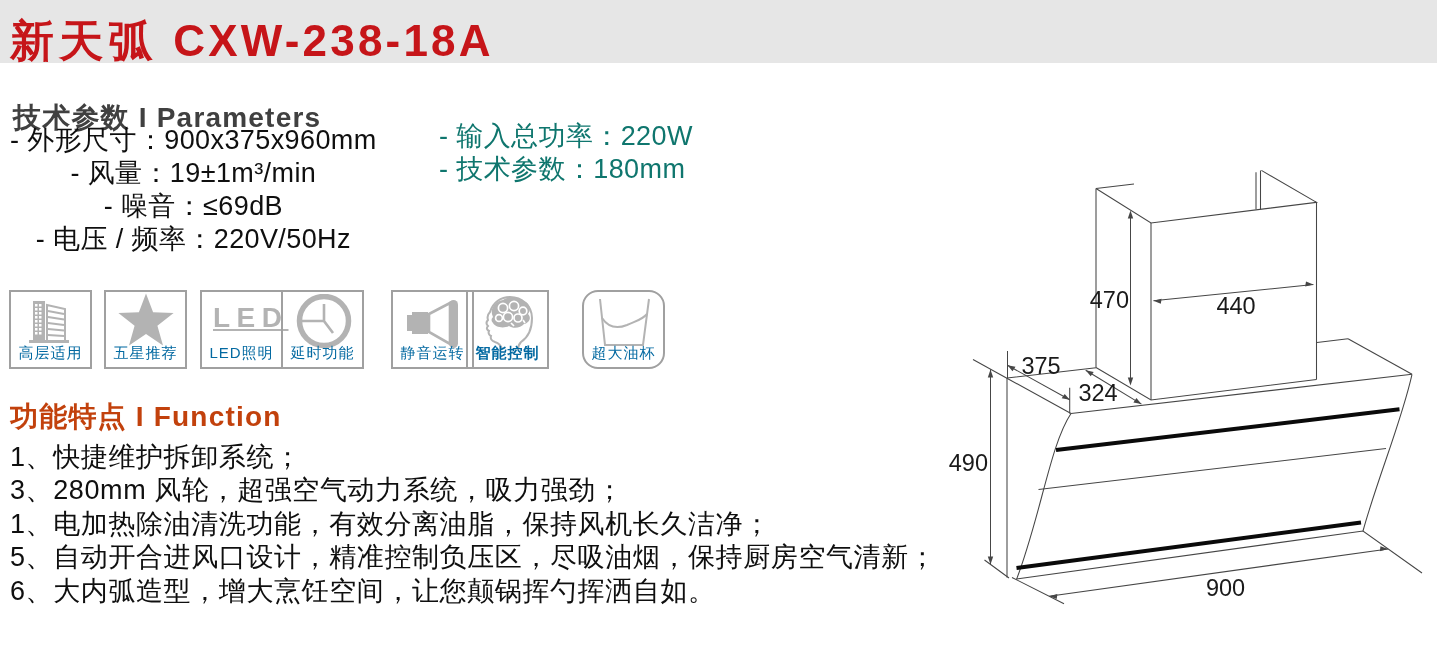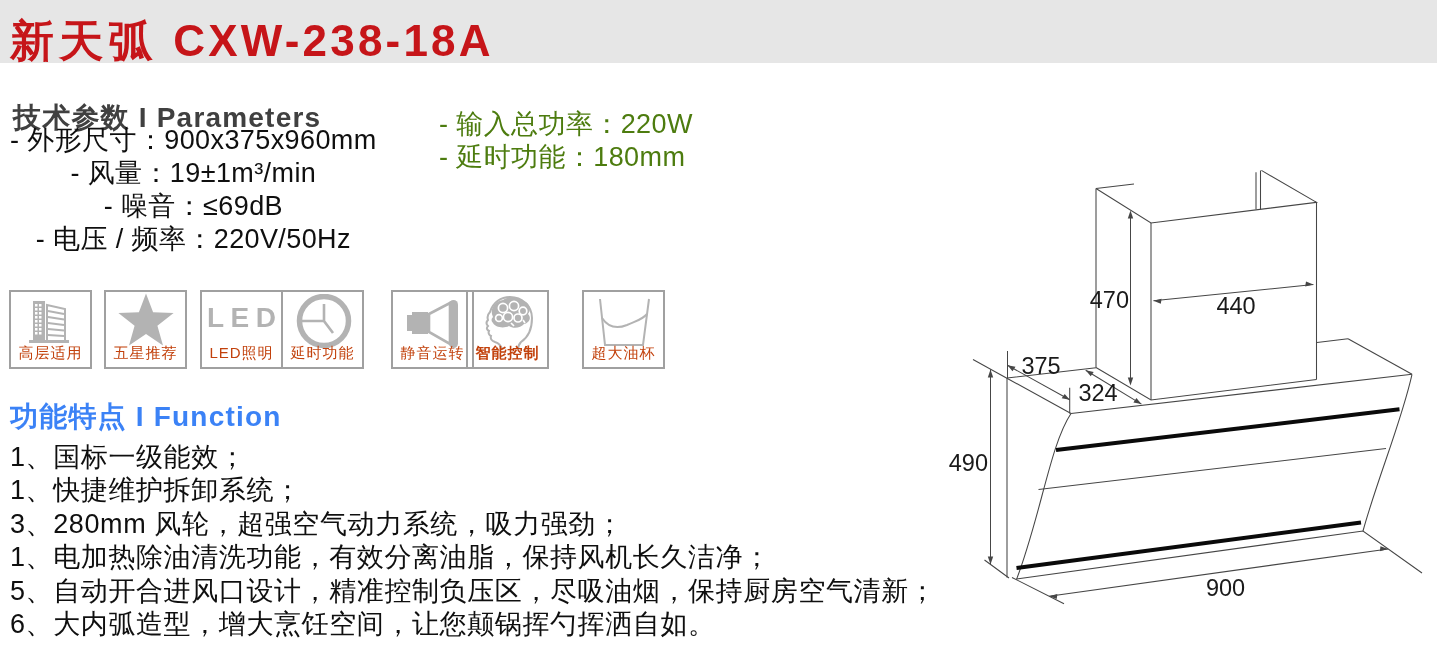--- a/index.html
+++ b/index.html
@@ -15,28 +15,28 @@
 
 <div class="abs" style="left:13px;top:76px;font-size:28px;font-weight:bold;color:#404040;letter-spacing:1.2px;margin-top:23px;">技术参数 I Parameters</div>
 
 <div class="abs" style="left:10px;top:124px;font-size:27px;color:#0f0f0f;line-height:33px;letter-spacing:0.4px;white-space:nowrap;text-align:center;">
 <div>- 外形尺寸：900x375x960mm</div>
 <div>- 风量：19±1m³/min</div>
 <div>- 噪音：≤69dB</div>
 <div>- 电压 / 频率：220V/50Hz</div>
 </div>
 
-<div class="abs" style="left:439px;top:108px;font-size:27px;color:#4d7c0f;line-height:33px;letter-spacing:0.4px;white-space:nowrap;">
+<div class="abs" style="left:439px;top:120px;font-size:27px;color:#0f766e;line-height:33px;letter-spacing:0.4px;white-space:nowrap;">
 <div>- 输入总功率：220W</div>
-<div>- 延时功能：180mm</div>
+<div>- 技术参数：180mm</div>
 </div>
 
 <style>
  .ibox{position:absolute;top:290px;width:79px;height:75px;border:2px solid #a0a0a0;}
- .ilab{position:absolute;left:0;right:0;bottom:4px;text-align:center;font-size:15px;color:#c2410c;letter-spacing:1px;}
+ .ilab{position:absolute;left:0;right:0;bottom:4px;text-align:center;font-size:15px;color:#0369a1;letter-spacing:1px;}
  .iico{position:absolute;left:0;right:0;top:5px;height:48px;text-align:center;}
 </style>
 
 <div class="ibox" style="left:9px;">
   <div class="iico"><svg width="60" height="50" viewBox="0 0 60 50">
     <g fill="#b3b3b3">
       <rect x="12" y="4" width="12" height="40"></rect>
       <g fill="#ffffff">
             <rect x="14" y="7" width="2.5" height="2.5"></rect>
             <rect x="18" y="7" width="2.5" height="2.5"></rect>
@@ -64,21 +64,21 @@
 </div>
 
 <div class="ibox" style="left:104px;font-family:Liberation Serif, serif;">
   <div class="iico" style="top:1px;height:56px;"><svg width="62" height="55" viewBox="0 0 62 55">
     <path d="M31 0.5 L38.1 19.3 L58.6 20 L42.4 32.7 L48 52.5 L31 41 L14 52.5 L19.6 32.7 L3.4 20 L23.9 19.3 Z" fill="#b3b3b3"></path>
   </svg></div>
   <div class="ilab">五星推荐</div>
 </div>
 
 <div class="ibox" style="left:200px;">
-  <div class="iico" style="top:10px;font-size:28px;font-weight:bold;color:#b3b3b3;letter-spacing:6.5px;padding-left:5px;">LED</div>
+  <div class="iico" style="top:10px;font-size:28px;font-weight:bold;color:#b3b3b3;letter-spacing:6.5px;padding-left:11px;text-decoration:underline;">LED</div>
   <div class="ilab">LED照明</div>
 </div>
 
 <div class="ibox" style="left:281px;">
   <div class="iico" style="top:2px;"><svg width="58" height="56" viewBox="0 0 58 56">
     <circle cx="30" cy="27" r="24.5" fill="none" stroke="#b3b3b3" stroke-width="5.5"></circle>
     <path d="M30 10 L30 27 L39 39 M8 27 L30 27" stroke="#b3b3b3" stroke-width="2.6" fill="none"></path>
   </svg></div>
   <div class="ilab">延时功能</div>
 </div>
@@ -103,32 +103,31 @@
           <circle cx="43" cy="15" r="3.8"></circle>
           <circle cx="28" cy="21" r="4.6"></circle>
           <circle cx="38" cy="22" r="4"></circle>
           <circle cx="19" cy="22" r="3.4"></circle>
           <path d="M31 27 L34 30 M43 24 L45 27"></path>
     </g>
   </svg></div>
   <div class="ilab">智能控制</div>
 </div>
 
-<div class="ibox" style="left:582px;">
+<div class="ibox" style="left:582px;border-radius:16px;">
   <div class="iico" style="top:4px;"><svg width="62" height="56" viewBox="0 0 62 56">
     <path d="M7 3 L12 49 L50 49 L56 3" fill="none" stroke="#b3b3b3" stroke-width="2"></path>
     <path d="M9 22 C15 31 24 33 34 29 C43 25 49 24 54 18" fill="none" stroke="#b3b3b3" stroke-width="2"></path>
   </svg></div>
   <div class="ilab">超大油杯</div>
 </div>
 
-<div class="abs" style="left:10px;top:398px;font-size:28px;font-weight:bold;color:#3b82f6;letter-spacing:1.2px;">功能特点 I Function</div>
+<div class="abs" style="left:10px;top:398px;font-size:28px;font-weight:bold;color:#c2410c;letter-spacing:1.2px;">功能特点 I Function</div>
 
 <div class="abs" style="left:10px;top:441px;font-size:27px;color:#0f0f0f;line-height:33.4px;letter-spacing:0.6px;white-space:nowrap;">
-<div>1、国标一级能效；</div>
 <div>1、快捷维护拆卸系统；</div>
 <div>3、280mm 风轮，超强空气动力系统，吸力强劲；</div>
 <div>1、电加热除油清洗功能，有效分离油脂，保持风机长久洁净；</div>
 <div>5、自动开合进风口设计，精准控制负压区，尽吸油烟，保持厨房空气清新；</div>
 <div>6、大内弧造型，增大烹饪空间，让您颠锅挥勺挥洒自如。</div>
 </div>
 
 <svg class="abs" style="left:0;top:0;" width="1437" height="658" viewBox="0 0 1437 658">
  <g stroke="#464646" stroke-width="1.05" fill="none">
 

